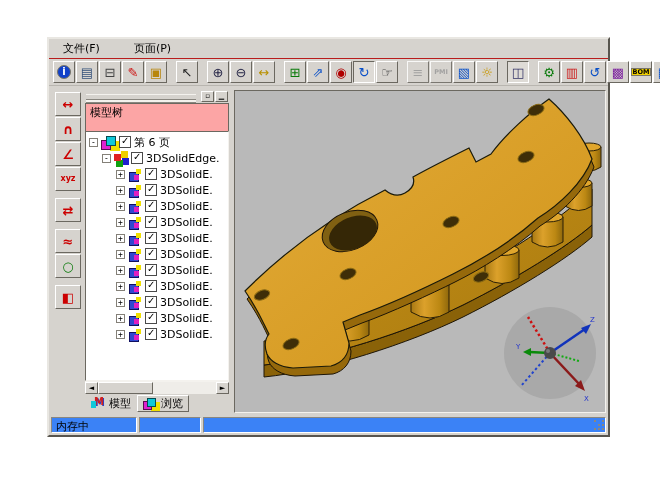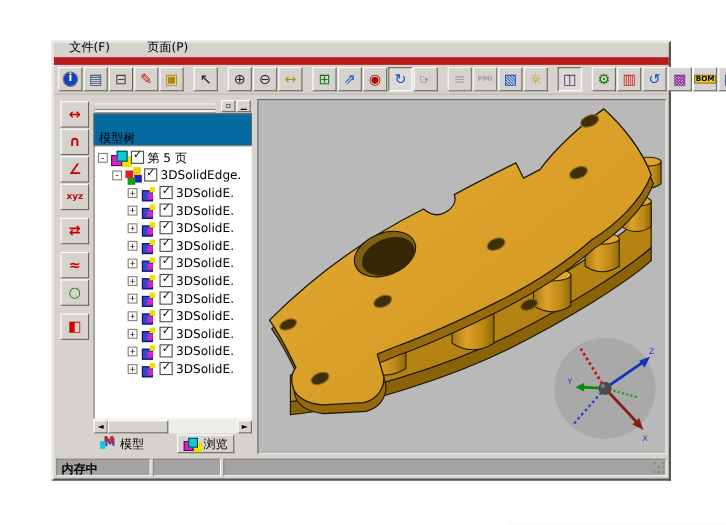--- a/index.html
+++ b/index.html
@@ -3,22 +3,22 @@
 <meta charset="utf-8">
 <style>
   * { margin:0; padding:0; box-sizing:border-box; }
   html,body { width:660px; height:477px; background:#ffffff; overflow:hidden;
     font-family:"DejaVu Sans","Liberation Sans",sans-serif; font-size:11px; color:#000; }
 
   .app-window { position:absolute; left:47px; top:37px; width:563px; height:400px;
     background:#d6d3ce; border:2px solid; border-color:#e9e7e2 #58554e #58554e #e9e7e2; }
 
   
-  .menubar { height:20px; display:flex; align-items:flex-end; padding-left:10px; gap:26px;
-    border-bottom:7px solid #b91c1c; }
+  .menubar { height:20px; display:flex; align-items:flex-start; padding-left:10px; gap:26px;
+    border-bottom:1px solid #b91c1c; }
   .menu-item { padding:2px 4px; cursor:default; }
 
   
   .toolbar { height:27px; display:flex; align-items:center; padding-left:4px;
     border-bottom:1px solid #b9b6b0; }
   .tb-btn { width:22px; height:22px; margin-right:1px; background:#d6d3ce;
     border:1px solid; border-color:#ffffff #6b6860 #6b6860 #ffffff;
     display:flex; align-items:center; justify-content:center; flex:none; }
   .tb-btn.pressed { border-color:#6b6860 #ffffff #ffffff #6b6860; background:#dedbd6; }
   .tb-btn.disabled { opacity:.85; }
@@ -42,21 +42,21 @@
 
   
   .tree-panel { width:144px; display:flex; flex-direction:column; }
   .rebar { height:13px; display:flex; align-items:center; padding:0 1px; }
   .rebar .grip-lines { flex:1; height:6px; border-top:1px solid #f4f2ee; border-bottom:1px solid #8a8780;
     box-shadow:0 2px 0 #f4f2ee, 0 3px 0 #8a8780; margin-right:4px; }
   .mini-btn { width:13px; height:11px; background:#d6d3ce; border:1px solid;
     border-color:#ffffff #6b6860 #6b6860 #ffffff; font-size:7px; line-height:8px;
     text-align:center; margin-left:1px; }
   .tree-header { height:28px; border:1px solid #6b6860; border-bottom:none;
-    background:#0369a1; padding:14px 4px; font-size:11px; }
+    background:#fca5a5; padding:1px 4px; font-size:11px; }
   .tree-body { flex:1; background:#ffffff; border:1px solid; border-color:#6b6860 #f4f2ee #f4f2ee #6b6860;
     overflow:hidden; padding-top:2px; }
   .trow { height:16px; display:flex; align-items:center; white-space:nowrap; }
   .trow .tg { width:9px; height:9px; border:1px solid #848078; background:#fff; font-size:8px;
     line-height:7px; text-align:center; margin-right:3px; flex:none; font-family:"DejaVu Sans Mono",monospace; }
   .trow .cb { width:12px; height:12px; border:1px solid #4a4a4a; background:#fff; margin:0 3px 0 3px;
     position:relative; flex:none; }
   .trow .cb::after { content:"✓"; position:absolute; left:1px; top:-2px; font-size:10px; font-weight:bold; }
   .tlabel { font-size:11px; }
   .ind1 { padding-left:3px; } .ind2 { padding-left:16px; } .ind3 { padding-left:30px; }
@@ -75,21 +75,21 @@
   .part-ico::after { content:""; position:absolute; left:8px; top:1px; width:5px; height:5px;
     background:#f0e000; box-shadow:-2px 6px 0 #e020c0; }
 
   .hscroll { height:13px; display:flex; align-items:stretch; background:#efede9; border-top:1px solid #f4f2ee; }
   .sb-btn { width:13px; background:#d6d3ce; border:1px solid; border-color:#ffffff #6b6860 #6b6860 #ffffff;
     font-size:7px; line-height:11px; text-align:center; flex:none; }
   .sb-track { flex:1; position:relative; }
   .sb-thumb { position:absolute; left:0; top:0; bottom:0; width:55px; background:#d6d3ce;
     border:1px solid; border-color:#ffffff #6b6860 #6b6860 #ffffff; }
 
-  .tree-tabs { height:19px; display:flex; align-items:flex-start; padding-top:1px;gap:24px; }
+  .tree-tabs { height:19px; display:flex; align-items:flex-start; padding-top:1px; }
   .ttab { height:17px; display:flex; align-items:center; gap:3px; padding:0 5px;
     border:1px solid; border-color:#d6d3ce; font-size:11px; }
   .ttab:not(.active) { border-color:#ffffff #6b6860 #6b6860 #ffffff; background:#d6d3ce; }
   .tico { width:15px; height:12px; position:relative; flex:none; }
   [data-name="tab-model-icon"]::before { content:"M"; position:absolute; left:3px; top:-2px;
     font-size:10px; font-weight:bold; color:#d02020; text-shadow:1px 1px 0 #3040c0; }
   [data-name="tab-model-icon"]::after { content:""; position:absolute; left:0; top:3px;
     width:5px; height:7px; background:#10c8d8; }
   [data-name="tab-browse-icon"]::before { content:""; position:absolute; left:0; top:3px; width:7px; height:7px;
     background:#e020d0; border:1px solid #5a0a50; box-shadow:8px 1px 0 #f0e000; }
@@ -100,21 +100,21 @@
 
   
   .viewport { flex:1; border:1px solid; border-color:#6b6860 #f4f2ee #f4f2ee #6b6860;
     background:#b9b9b9; position:relative; overflow:hidden; }
   .viewport svg { position:absolute; left:0; top:0; }
 
   
   .statusbar { position:absolute; left:0; right:0; bottom:0; height:20px; display:flex;
     align-items:center; padding:1px 2px; gap:2px; }
   .sb-panel { height:16px; border:1px solid; border-color:#8a8780 #ffffff #ffffff #8a8780;
-    padding:1px 4px; font-size:11px; white-space:nowrap; overflow:hidden; background:#a3a3a3;font-weight:bold; }
+    padding:1px 4px; font-size:11px; white-space:nowrap; overflow:hidden; background:#3b82f6; }
   .sp1 { width:86px; } .sp2 { width:62px; } .sp3 { width:80px; font-size:10.5px; } .sp4 { flex:1; }
   .size-grip { position:absolute; right:2px; bottom:3px; width:12px; height:12px; }
   .size-grip::before { content:""; position:absolute; left:0; top:0; width:2px; height:2px; background:#8a8780;
     box-shadow:8px 0 0 #8a8780, 4px 4px 0 #8a8780, 8px 4px 0 #8a8780, 0 8px 0 #8a8780, 4px 8px 0 #8a8780, 8px 8px 0 #8a8780; }
 </style>
 </head>
 <body>
 
 <div class="app-window" data-name="app-window">
 
@@ -245,21 +245,21 @@
             <span data-name="hide-panel-icon">▁</span>
           </div>
           </div>
       </div>
       <div class="tree-header" data-name="tree-panel-title">模型树</div>
       <div class="tree-body" data-name="model-tree">
         <div class="trow ind1" data-name="tree-item-page">
           <span class="tg" data-name="collapse-toggle-icon">-</span>
           <span class="page-ico" data-name="page-icon"></span>
           <span class="cb" data-name="checkbox"></span>
-          <span class="tlabel" data-name="tree-item-label">第 5 页</span>
+          <span class="tlabel" data-name="tree-item-label">第 6 页</span>
         </div>
         <div class="trow ind2" data-name="tree-item-assembly">
           <span class="tg" data-name="collapse-toggle-icon">-</span>
           <span class="asm-ico" data-name="assembly-icon"></span>
           <span class="cb" data-name="checkbox"></span>
           <span class="tlabel" data-name="tree-item-label">3DSolidEdge.</span>
         </div>
         <div>
             <div class="trow ind3" data-name="tree-item-part">
             <span class="tg" data-name="expand-toggle-icon">+</span>

